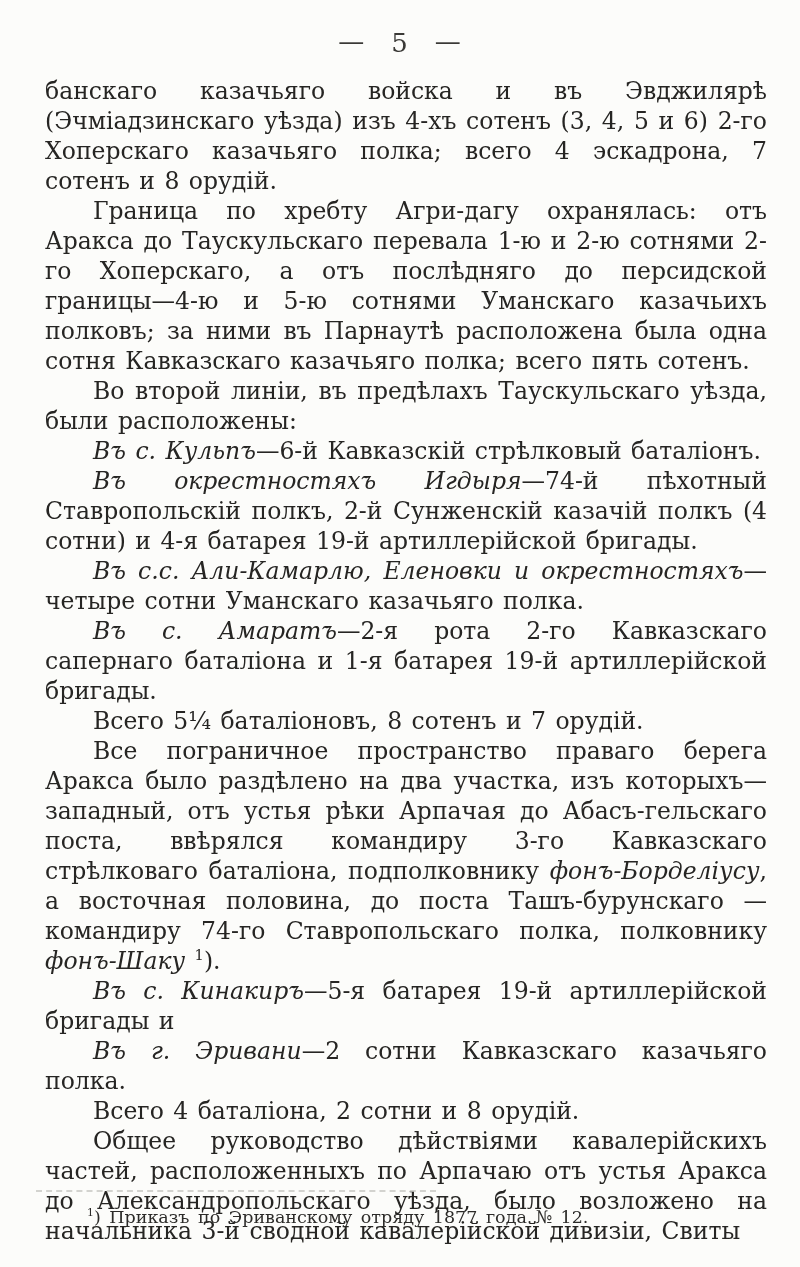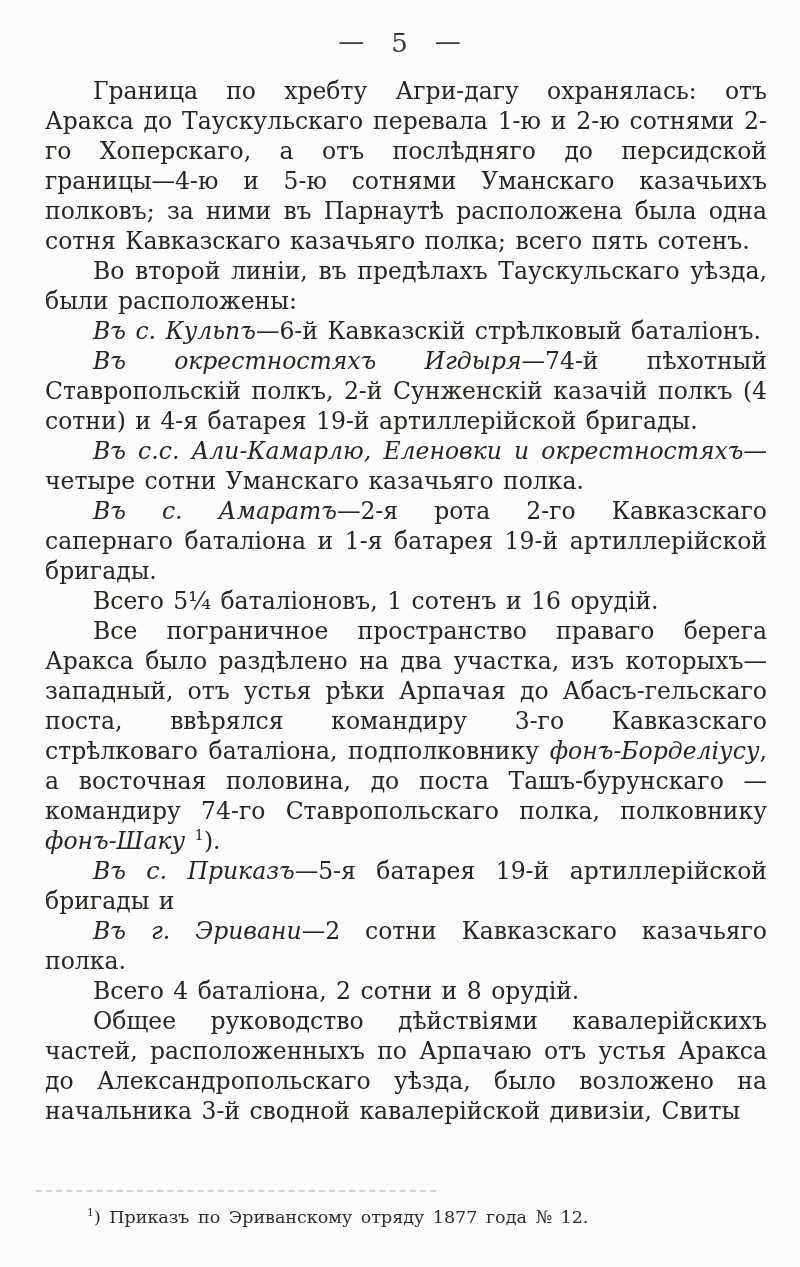--- a/index.html
+++ b/index.html
@@ -78,29 +78,30 @@
 </head>
 <body>
 
 <div class="page">
 
   <div class="page-header">
     <span class="dash">—</span><span>5</span><span class="dash">—</span>
   </div>
 
   <div class="page-body">
+      <p class="para"><span>банскаго казачьяго войска и въ Эвджилярѣ (Эчміадзинскаго уѣзда) изъ 4-хъ сотенъ (3, 4, 5 и 6) 2-го Хоперскаго казачьяго полка; всего 4 эскадрона, 7 сотенъ и 8 орудій.</span></p>
       <p class="para indent"><span>Граница по хребту Агри-дагу охранялась: отъ Аракса до Таускульскаго перевала 1-ю и 2-ю сотнями 2-го Хоперскаго, а отъ послѣдняго до персидской границы—4-ю и 5-ю сотнями Уманскаго казачьихъ полковъ; за ними въ Парнаутѣ расположена была одна сотня Кавказскаго казачьяго полка; всего пять сотенъ.</span></p>
       <p class="para indent"><span>Во второй линіи, въ предѣлахъ Таускульскаго уѣзда, были расположены:</span></p>
       <p class="para indent"><em>Въ с. Кульпъ</em><span>—6-й Кавказскій стрѣлковый баталіонъ.</span></p>
       <p class="para indent"><em>Въ окрестностяхъ Игдыря</em><span>—74-й пѣхотный Ставропольскій полкъ, 2-й Сунженскій казачій полкъ (4 сотни) и 4-я батарея 19-й артиллерійской бригады.</span></p>
       <p class="para indent"><em>Въ с.с. Али-Камарлю, Еленовки и окрестностяхъ</em><span>—четыре сотни Уманскаго казачьяго полка.</span></p>
       <p class="para indent"><em>Въ с. Амаратъ</em><span>—2-я рота 2-го Кавказскаго сапернаго баталіона и 1-я батарея 19-й артиллерійской бригады.</span></p>
-      <p class="para indent"><span>Всего 5¼ баталіоновъ, 1 сотенъ и 16 орудій.</span></p>
+      <p class="para indent"><span>Всего 5¼ баталіоновъ, 8 сотенъ и 7 орудій.</span></p>
       <p class="para indent"><span>Все пограничное пространство праваго берега Аракса было раздѣлено на два участка, изъ которыхъ—западный, отъ устья рѣки Арпачая до Абасъ-гельскаго поста, ввѣрялся командиру 3-го Кавказскаго стрѣлковаго баталіона, подполковнику </span><em>фонъ-Борделіусу</em><span>, а восточная половина, до поста Ташъ-бурунскаго — командиру 74-го Ставропольскаго полка, полковнику </span><em>фонъ-Шаку</em><span> </span><sup>1</sup><span>).</span></p>
-      <p class="para indent"><em>Въ с. Приказъ</em><span>—5-я батарея 19-й артиллерійской бригады и</span></p>
+      <p class="para indent"><em>Въ с. Кинакиръ</em><span>—5-я батарея 19-й артиллерійской бригады и</span></p>
       <p class="para indent"><em>Въ г. Эривани</em><span>—2 сотни Кавказскаго казачьяго полка.</span></p>
       <p class="para indent"><span>Всего 4 баталіона, 2 сотни и 8 орудій.</span></p>
       <p class="para indent"><span>Общее руководство дѣйствіями кавалерійскихъ частей, расположенныхъ по Арпачаю отъ устья Аракса до Александропольскаго уѣзда, было возложено на начальника 3-й сводной кавалерійской дивизіи, Свиты </span></p>
     </div>
 
   <div class="footnote-rule"></div>
 
   <div class="footnote">
     <sup>1</sup><span>)</span><span> Приказъ по Эриванскому отряду 1877 года № 12.</span>
   </div>

